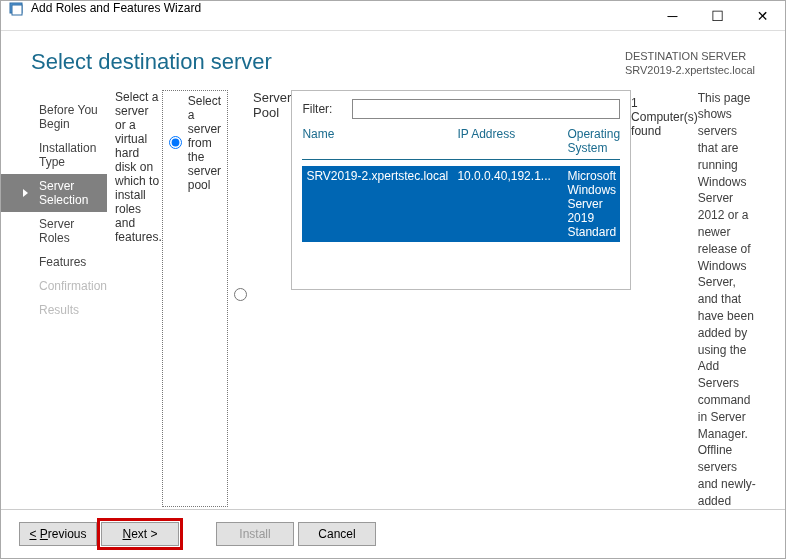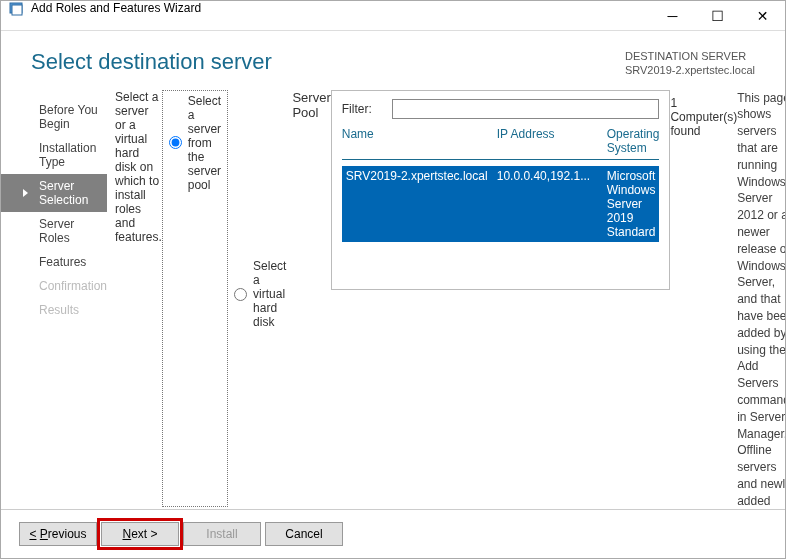--- a/index.html
+++ b/index.html
@@ -44,21 +44,21 @@
     .col-ip { width: 110px; }
     .col-os { flex: 1; }
     .table-row { display: flex; background: #0066b3; color: #fff; padding: 3px 0; font-size: 12px; margin-top: 6px; }
     .table-row .col-name { padding-left: 4px; }
     
     .count { font-size: 12px; margin: 6px 0 8px 0; }
     .desc { font-size: 12px; color: #404040; line-height: 1.4; }
     
     .footer { border-top: 1px solid #ccc; padding: 12px 18px; display: flex; gap: 4px; }
     .btn { min-width: 78px; height: 24px; font-size: 12px; border: 1px solid #999; background: #e1e1e1; cursor: pointer; }
-    .btn:disabled { color: #999; cursor: default; }
+    .btn:disabled { color: #999; cursor: default; margin-left: 33px; }
     .btn.highlight { outline: 3px solid #c00; outline-offset: 1px; }
     .underline { text-decoration: underline; }
   </style>
 </head>
 <body>
 
 <div class="titlebar">
   <span class="titlebar-icon">
     <svg viewBox="0 0 16 16">
         <rect x="1" y="2" width="12" height="10" fill="#5a9bd5" stroke="#2e6da4"></rect>
@@ -97,21 +97,20 @@
       <div class="instruction">Select a server or a virtual hard disk on which to install roles and features.</div>
 
       <div class="radio-group">
         <label class="radio-label">
           <input type="radio" class="radio" name="target" checked="" style="">
           <span>Select a server from the server pool</span>
         </label>
       </div>
       <label class="radio-plain">
         <input type="radio" class="radio" name="target" style="">
-        <span>Select a virtual hard disk</span>
       </label>
 
       <div class="pool-title">Server Pool</div>
       <div class="pool-box">
         <div class="filter-row">
           <span>Filter:</span>
           <input type="text" class="filter-input" style="">
         </div>
         <div class="table">
           <div class="table-head">

